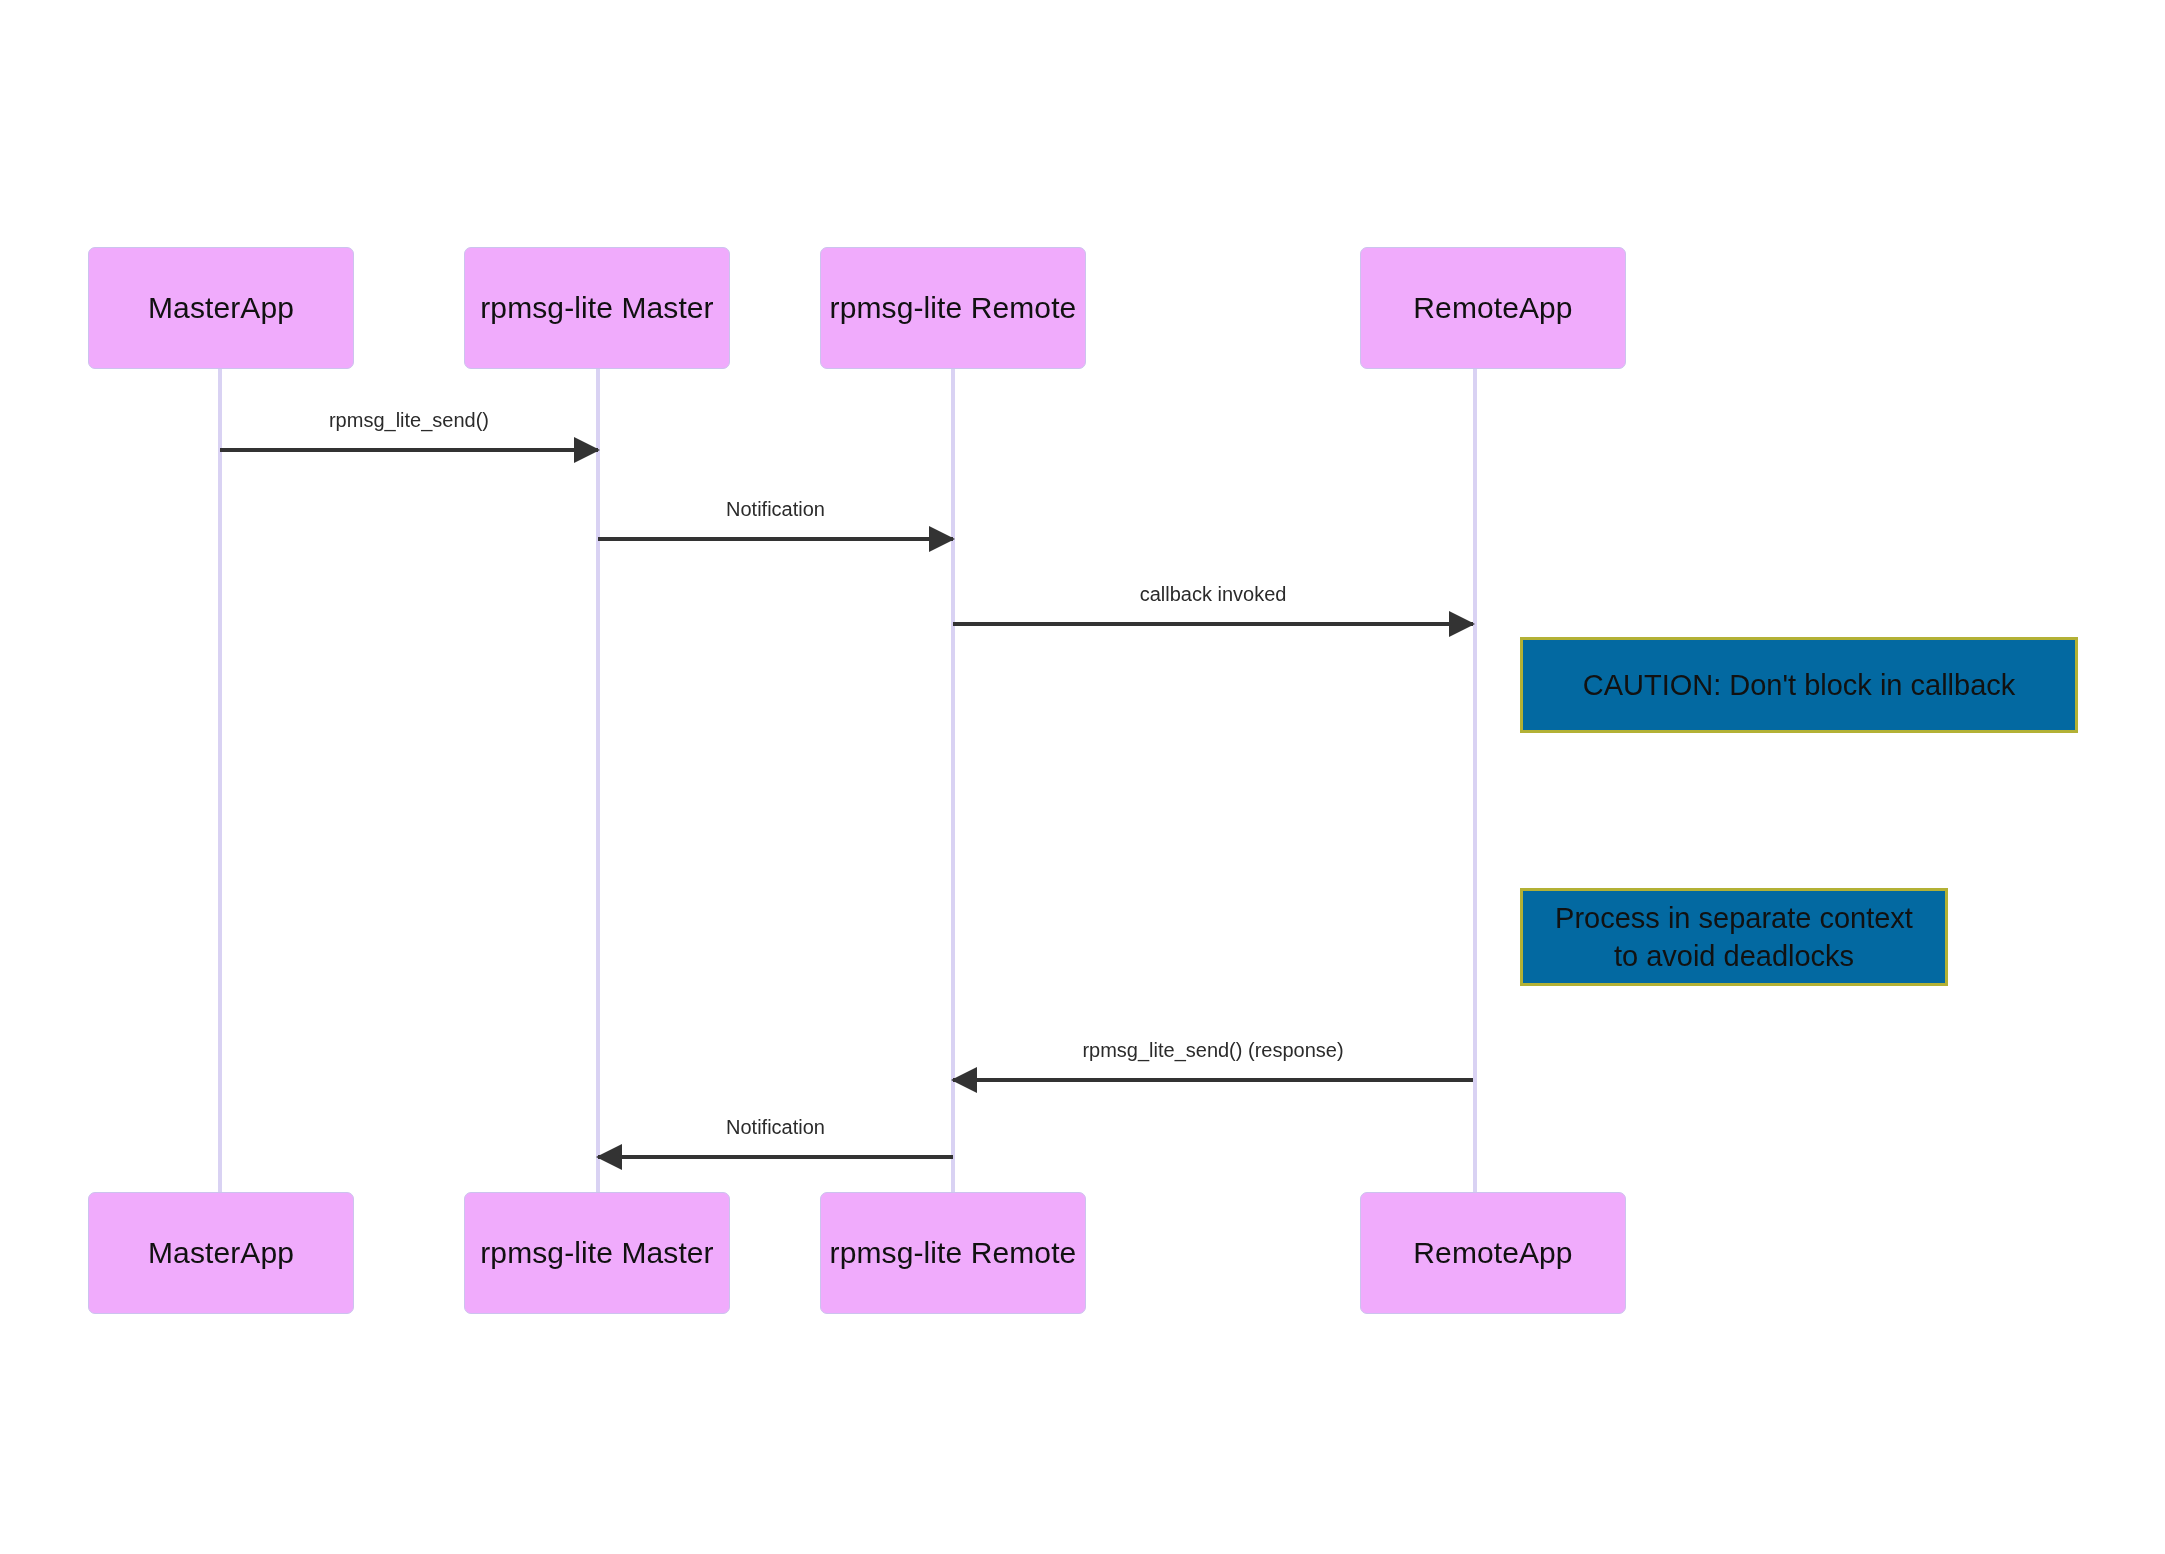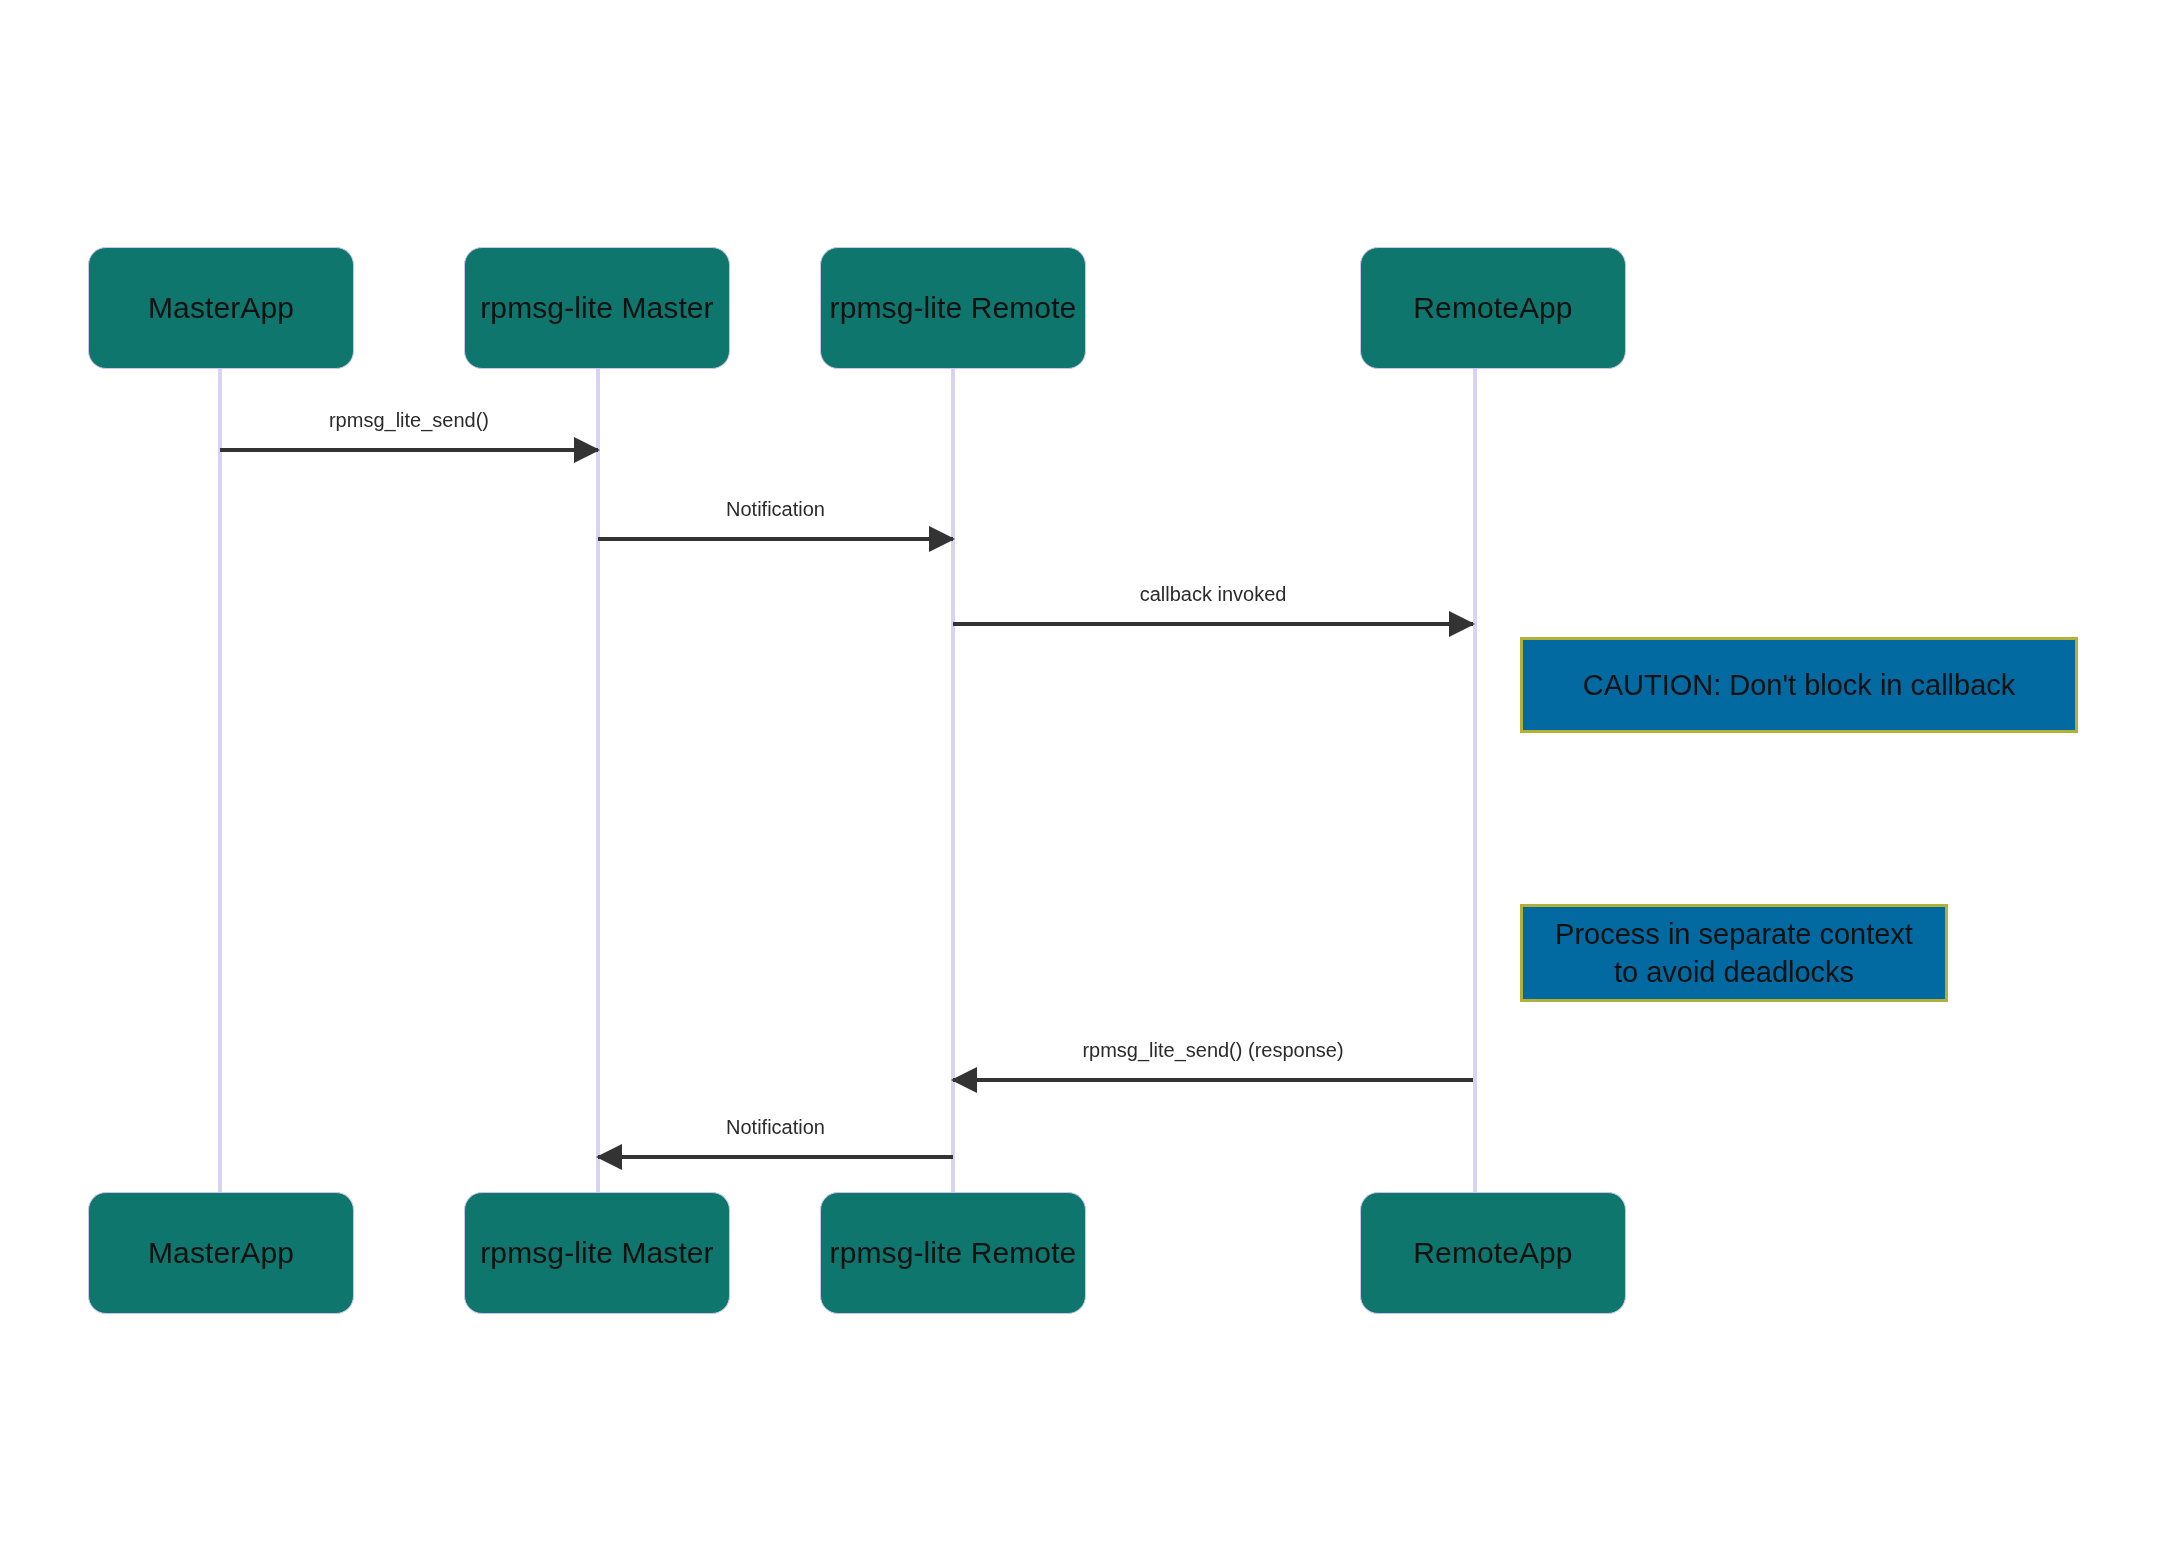--- a/index.html
+++ b/index.html
@@ -15,23 +15,23 @@
     font-family: "Liberation Sans", sans-serif;
     overflow: hidden;
   }
   .lifeline {
     position: absolute;
     width: 4px;
     background: #d9d2f3;
   }
   .actor-box {
     position: absolute;
-    background: #0f766e;
+    background: #f0abfc;
     border: 1.5px solid #ccc3ee;
-    border-radius: 18px;
+    border-radius: 7px;
     display: flex;
     align-items: center;
     justify-content: center;
     box-sizing: border-box;
   }
   .actor-label {
     font-size: 30px;
     color: #111111;
     letter-spacing: 0.1px;
     white-space: nowrap;
@@ -155,21 +155,21 @@
     <div class="msg-line"></div>
     <div class="arrowhead right"></div>
     <div class="msg-label">callback invoked</div>
   </div>
 
   <div class="note" style="left:1520px; top:637px; width:558px; height:96px;">
     <span>CAUTION: Don't block in callback</span>
   </div>
 
 
-  <div class="note" style="left:1520px; top:888px; width:428px; height:98px;margin-top:16px;">
+  <div class="note" style="left:1520px; top:888px; width:428px; height:98px;">
     <span>Process in separate context</span>
     <span>to avoid deadlocks</span>
   </div>
 
   <div class="msg" style="left:953px; top:1078px; width:520px;">
     <div class="msg-line"></div>
     <div class="arrowhead left"></div>
     <div class="msg-label">rpmsg_lite_send() (response)</div>
   </div>
 

